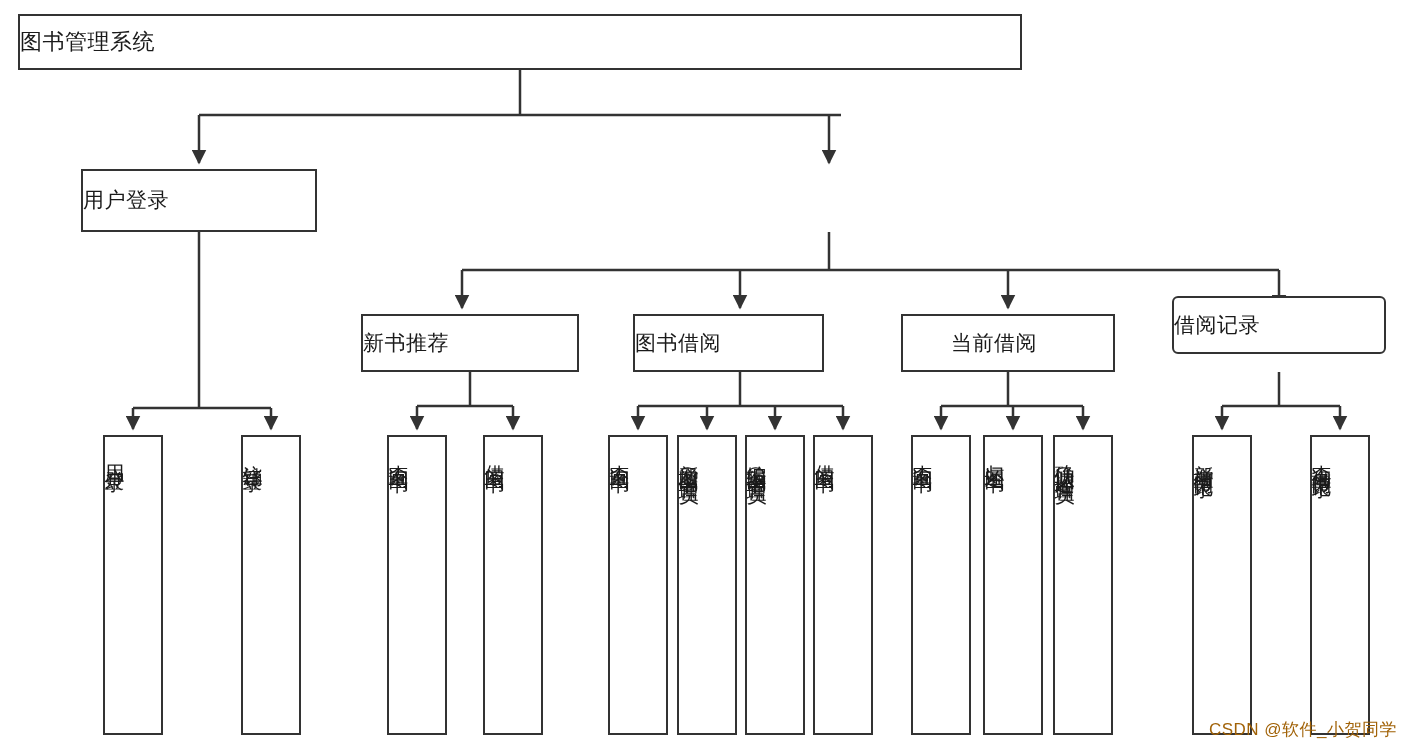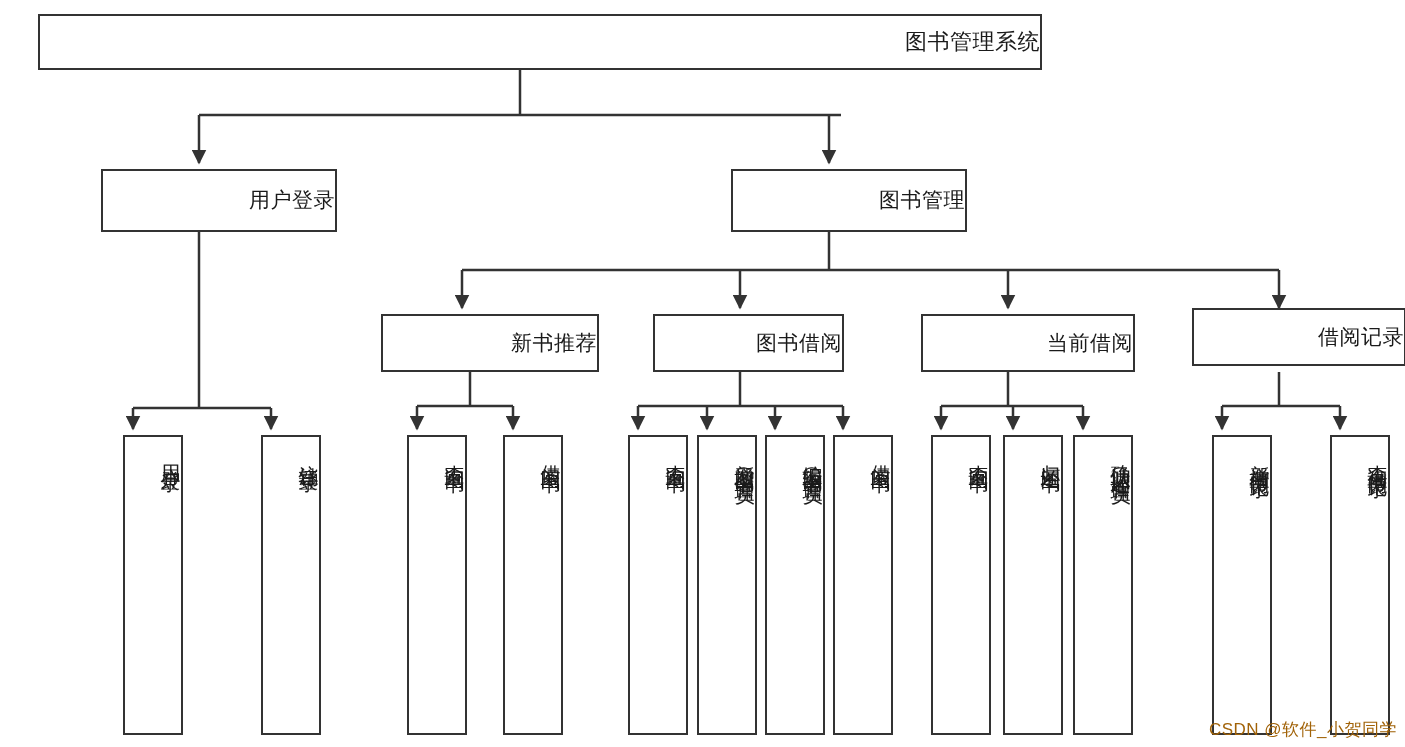--- a/index.html
+++ b/index.html
@@ -25,23 +25,22 @@
     height: 747px;
     pointer-events: none;
   }
   .node {
     position: absolute;
     box-sizing: border-box;
     border: 2.5px solid #333333;
     background: #ffffff;
     display: flex;
     align-items: center;
-    justify-content: flex-end;
+    justify-content: flex-start;
     color: #1a1a1a;
-    margin-left: 20px;
   }
   .node .label {
     font-size: 21px;
     line-height: 1.15;
     letter-spacing: 0.5px;
     white-space: nowrap;
   }
   .node.root .label { font-size: 22px; }
   .node.vert {
     align-items: flex-start;
@@ -120,34 +119,31 @@
     </g>
   </svg>
 
   <div class="node root" style="left:18px; top:14px; width:1004px; height:56px;">
     <span class="label">图书管理系统</span>
   </div>
 
   <div class="node" style="left:81px; top:169px; width:236px; height:63px;">
     <span class="label">用户登录</span>
   </div>
-  <div class="node" style="left:711px; top:169px; width:236px; height:63px;">
-    <span class="label">图书管理</span>
-  </div>
 
   <div class="node" style="left:361px; top:314px; width:218px; height:58px;">
     <span class="label">新书推荐</span>
   </div>
   <div class="node" style="left:633px; top:314px; width:191px; height:58px;">
     <span class="label">图书借阅</span>
   </div>
   <div class="node" style="left:901px; top:314px; width:214px; height:58px;padding-left:48px;">
     <span class="label">当前借阅</span>
   </div>
-  <div class="node" style="left:1172px; top:308px; width:214px; height:58px;">
+  <div class="node" style="left:1172px; top:296px; width:214px; height:58px;border-radius:6px;">
     <span class="label">借阅记录</span>
   </div>
 
   <div class="node vert" style="left:103px; top:435px; width:60px; height:300px;">
     <span class="label">用户登录</span>
   </div>
   <div class="node vert" style="left:241px; top:435px; width:60px; height:300px;">
     <span class="label">注销登录</span>
   </div>
 

